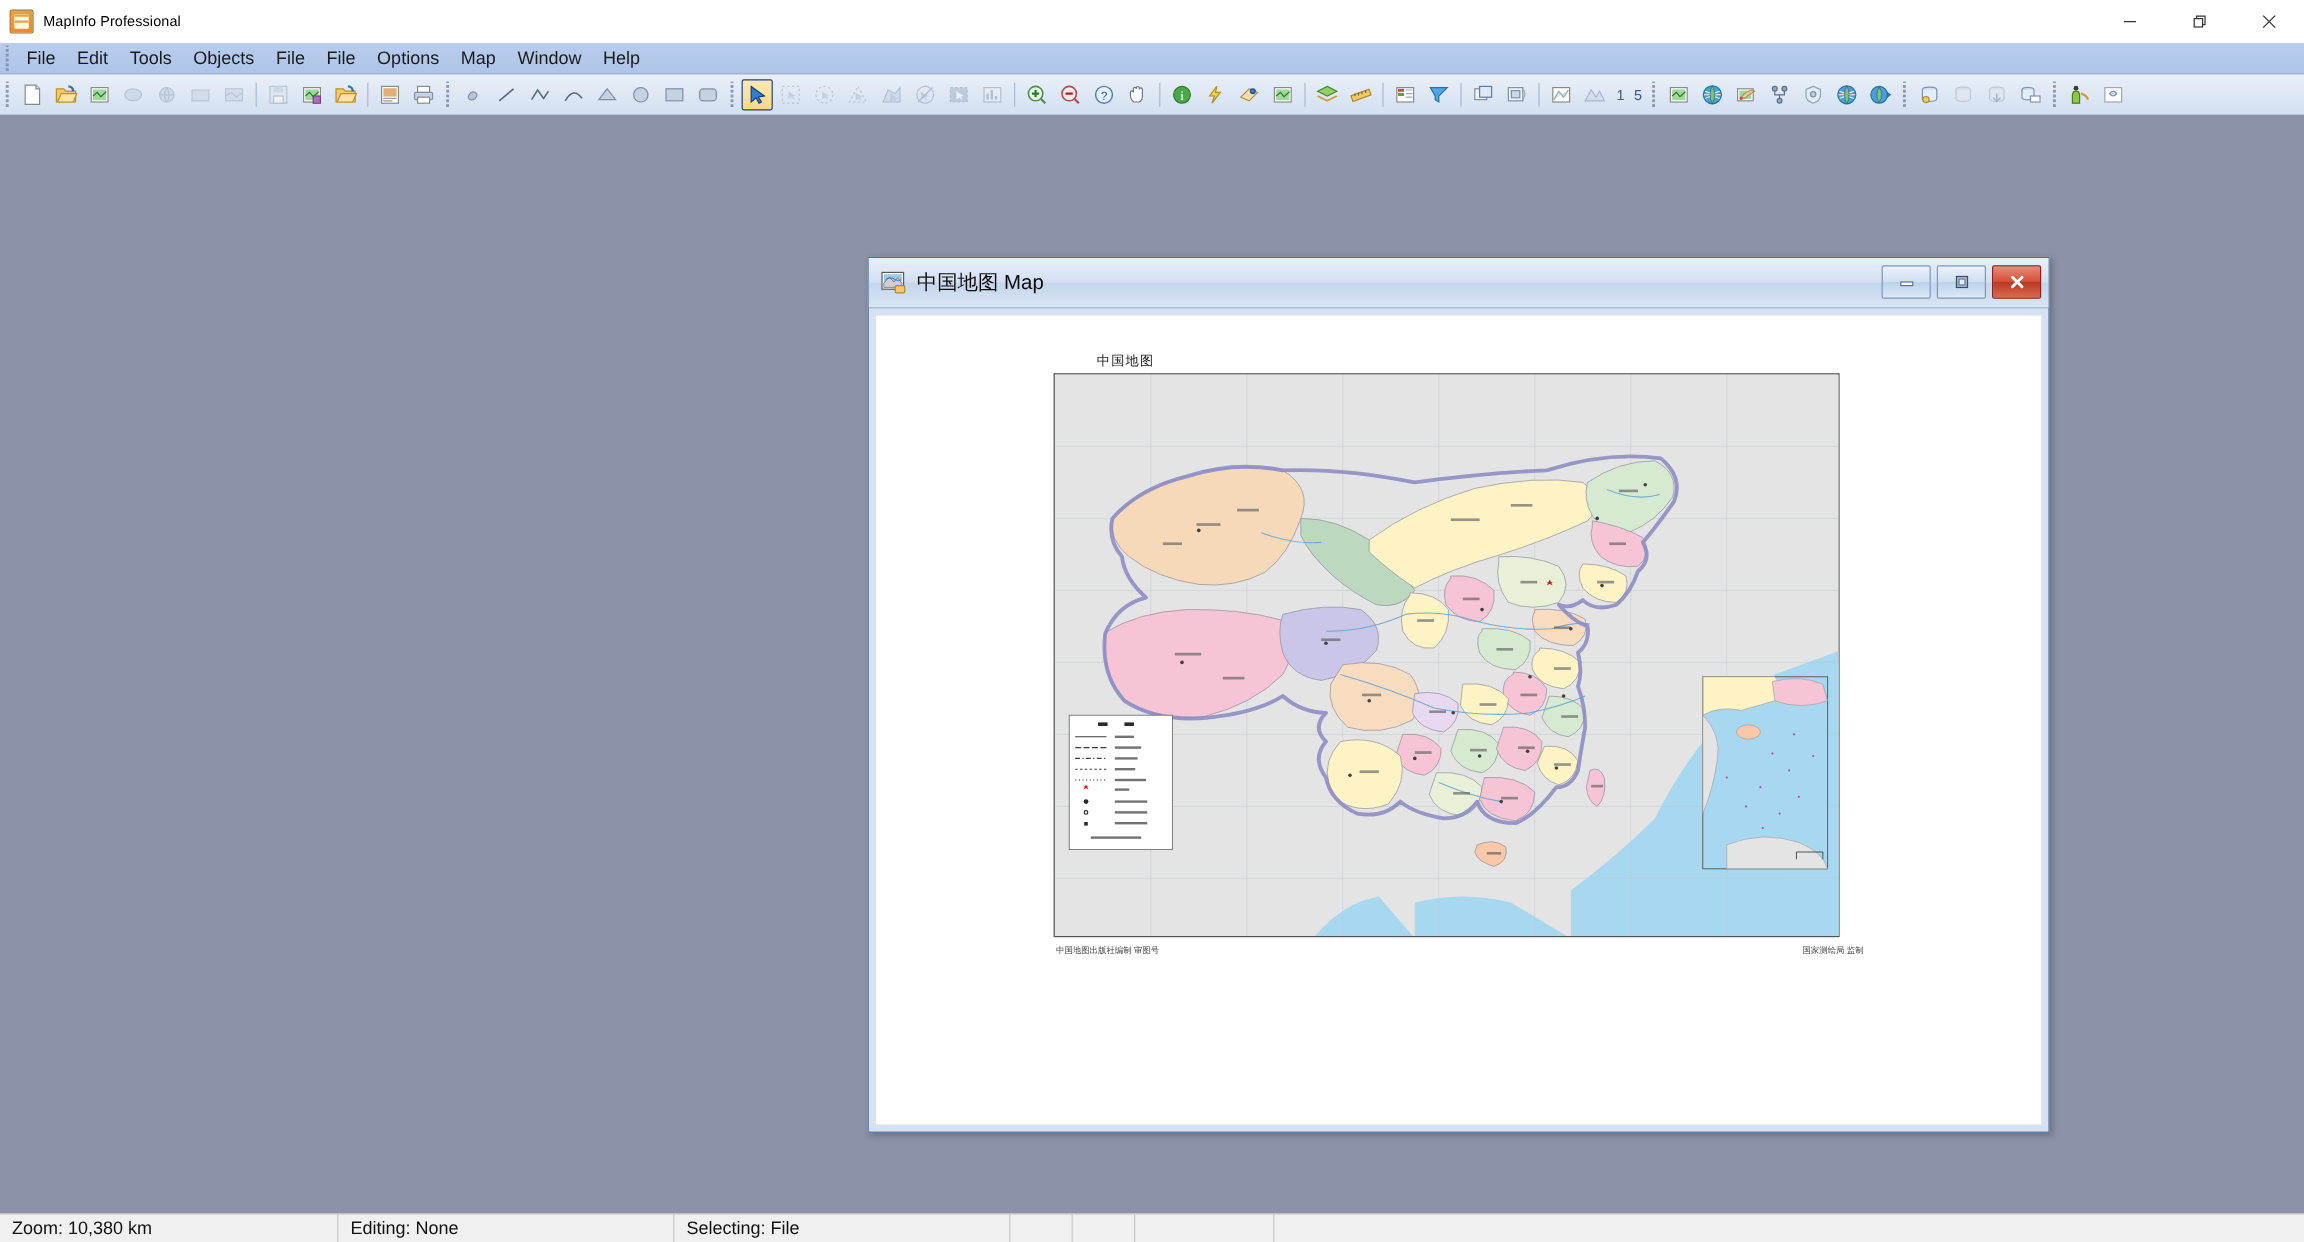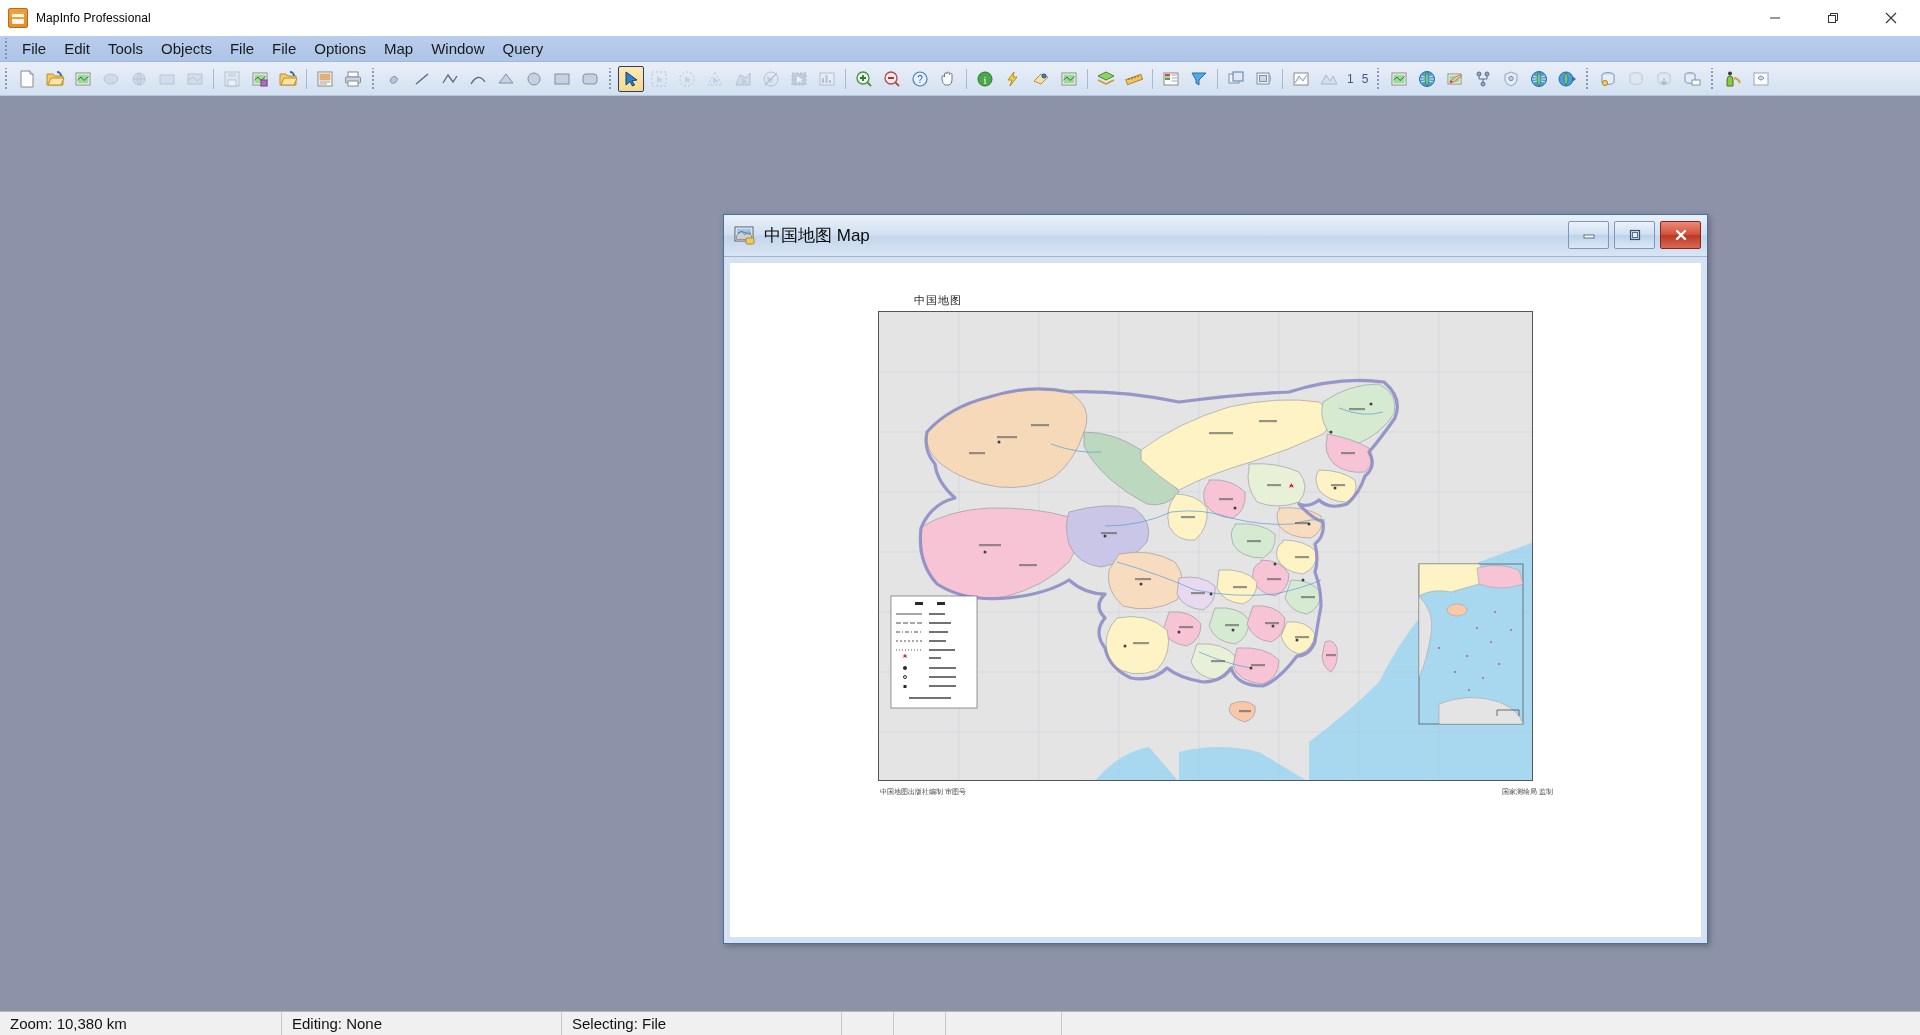--- a/index.html
+++ b/index.html
@@ -207,21 +207,21 @@
   <div class="grip"></div>
   <div class="menu-item">File</div>
   <div class="menu-item">Edit</div>
   <div class="menu-item">Tools</div>
   <div class="menu-item">Objects</div>
   <div class="menu-item">File</div>
   <div class="menu-item">File</div>
   <div class="menu-item">Options</div>
   <div class="menu-item">Map</div>
   <div class="menu-item">Window</div>
-  <div class="menu-item">Query</div>
+  <div class="menu-item">Help</div>
 </div>
 
 <div id="toolbar">
 
   <div class="grip"></div>
   <div class="tb-group">
     <div class="tb-btn">
       <svg width="20" height="20" viewBox="0 0 20 20">
         <path d="M4 2 H13 L16 5 V18 H4 Z" fill="#fdfdfd" stroke="#8a8a8a"></path>
         <path d="M13 2 V5 H16" fill="#e2e2e2" stroke="#8a8a8a"></path>

